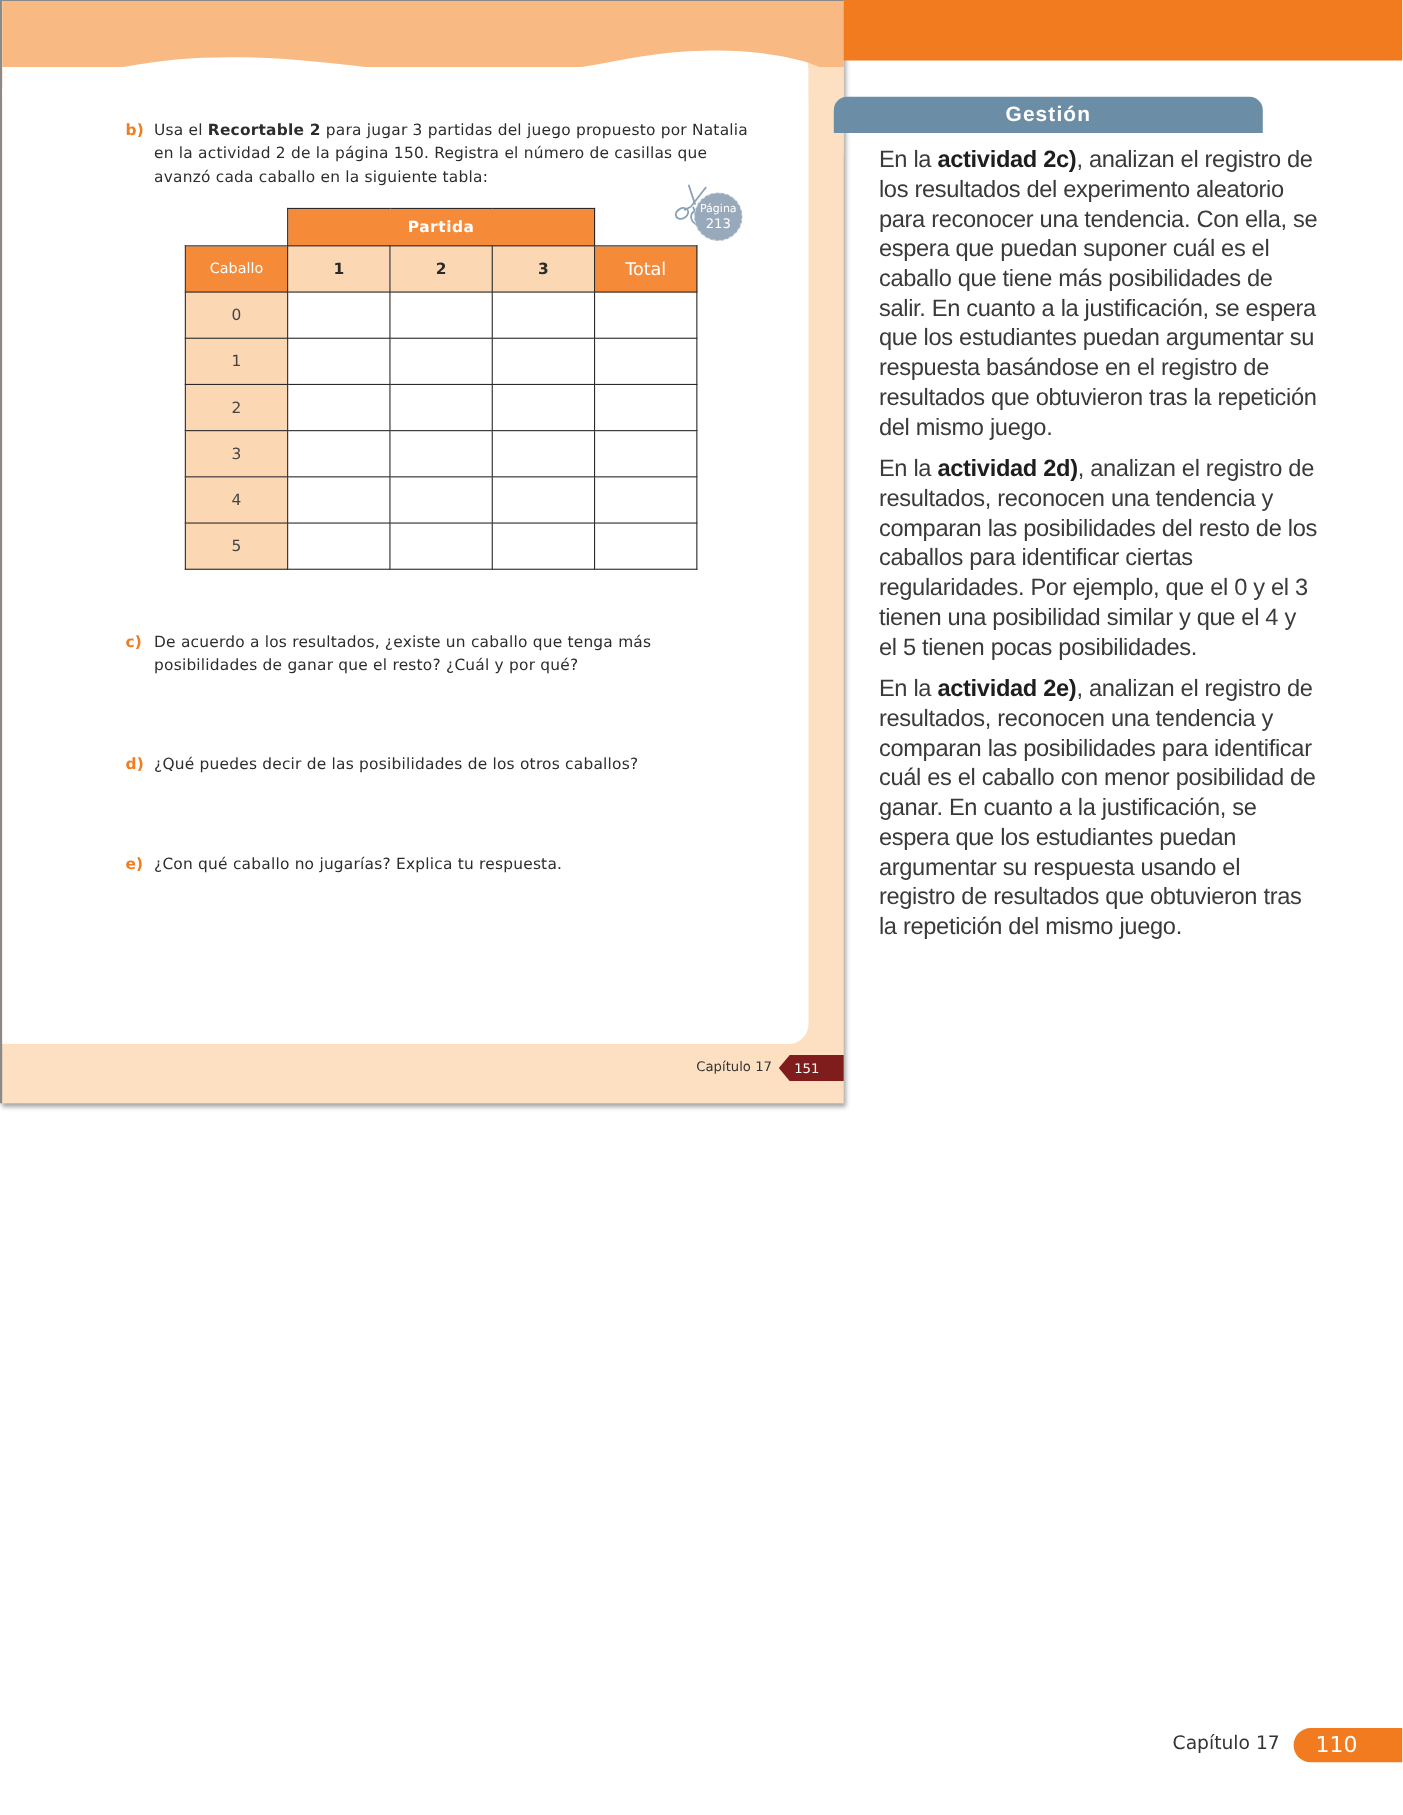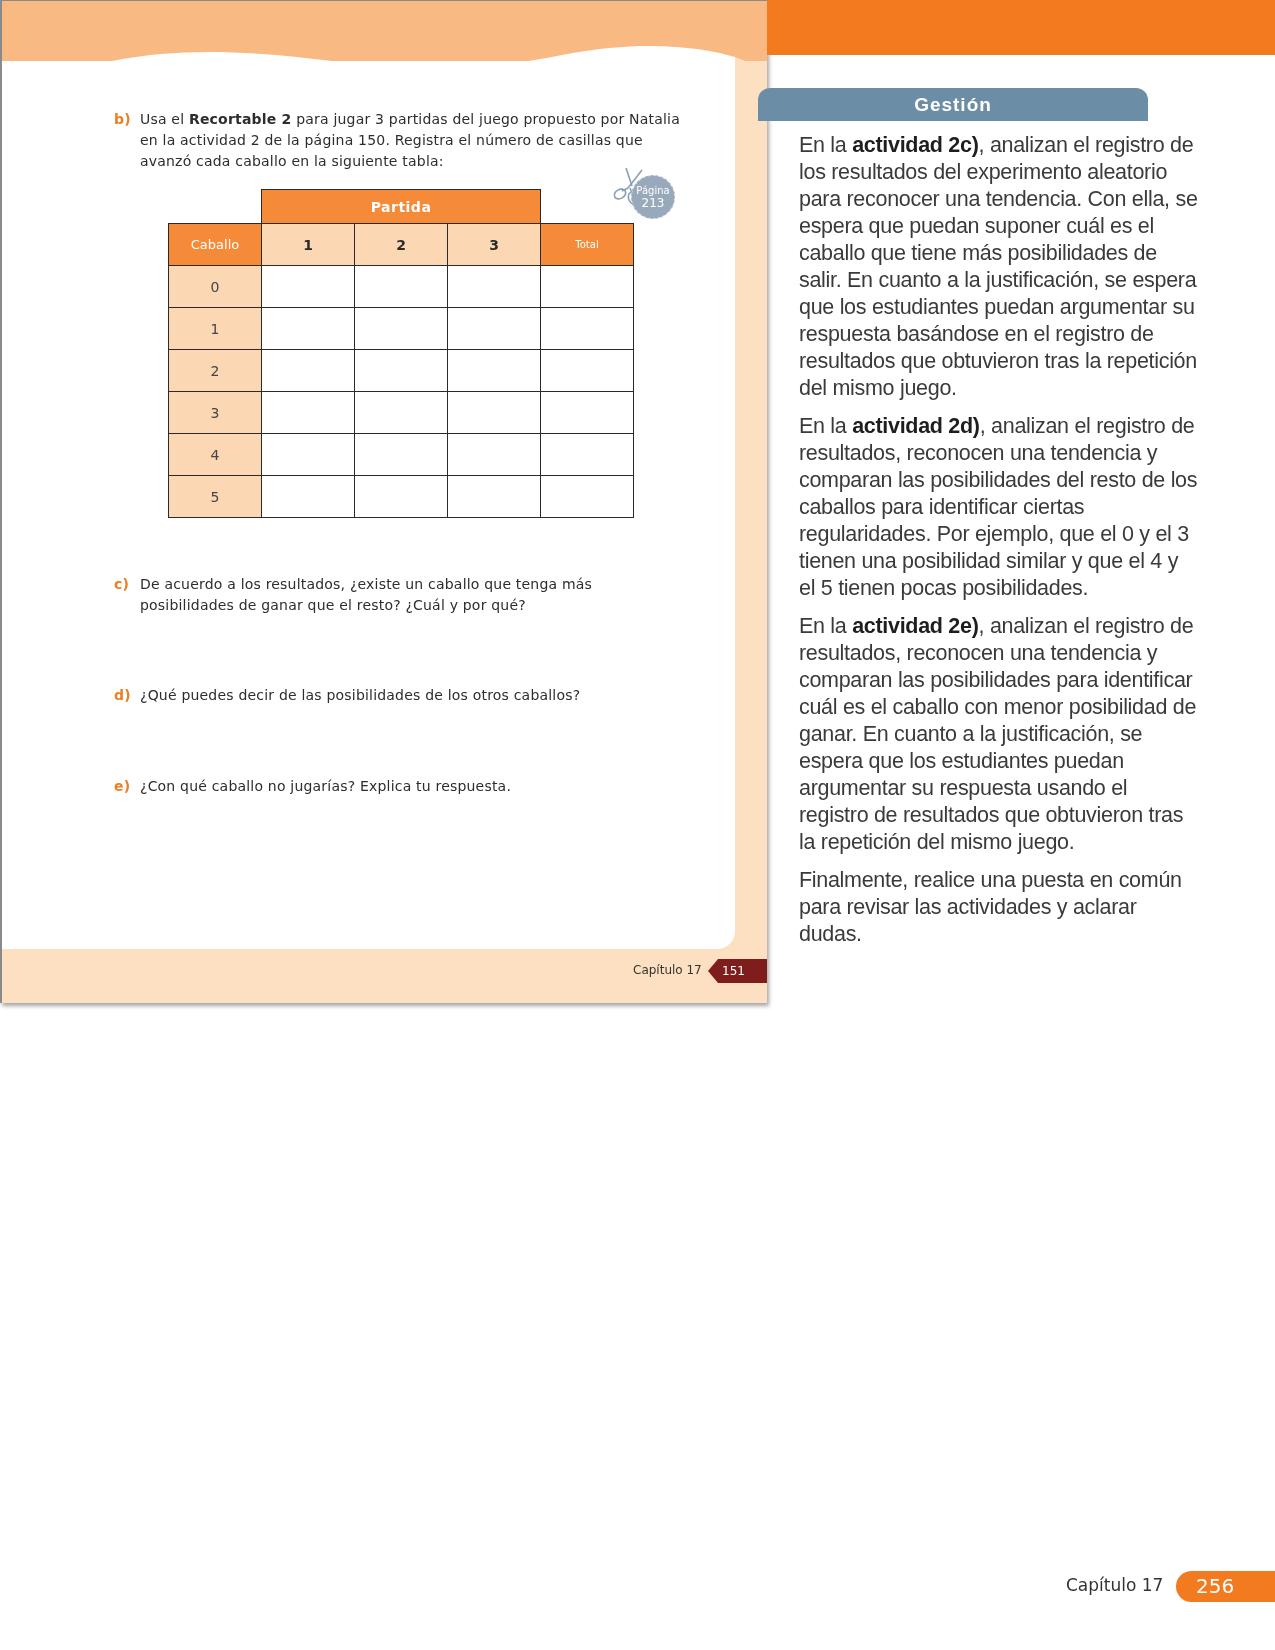--- a/index.html
+++ b/index.html
@@ -79,21 +79,21 @@
           <tr>
         <td class="blank"></td>
         <td class="h-partida" colspan="3">Partida</td>
         <td class="blank"></td>
       </tr>
       <tr>
         <td class="h-orange" style="width:93px">Caballo</td>
         <td class="h-peach" style="width:93px">1</td>
         <td class="h-peach" style="width:93px">2</td>
         <td class="h-peach" style="width:93px">3</td>
-        <td class="h-orange" style="width:93px; font-size:10px;margin-left:26px;">Total</td>
+        <td class="h-orange" style="width:93px; font-size:16px;margin-left:26px;">Total</td>
       </tr>
       <tr>
         <td class="c-peach">0</td>
         <td class="c-empty"></td>
             <td class="c-empty"></td>
             <td class="c-empty"></td>
             <td class="c-empty"></td>
       </tr>
       <tr>
         <td class="c-peach">1</td>
@@ -167,17 +167,16 @@
 </div>
 
 <div class="top-band"></div>
 
 <div class="gestion">Gestión</div>
 
 <div class="guide">
   <p><span>En la </span><b>actividad 2c)</b><span>, analizan el registro de los resultados del experimento aleatorio para reconocer una tendencia. Con ella, se espera que puedan suponer cuál es el caballo que tiene más posibilidades de salir. En cuanto a la justificación, se espera que los estudiantes puedan argumentar su respuesta basándose en el registro de resultados que obtuvieron tras la repetición del mismo juego.</span></p>
   <p><span>En la </span><b>actividad 2d)</b><span>, analizan el registro de resultados, reconocen una tendencia y comparan las posibilidades del resto de los caballos para identificar ciertas regularidades. Por ejemplo, que el 0 y el 3 tienen una posibilidad similar y que el 4 y el 5 tienen pocas posibilidades.</span></p>
   <p><span>En la </span><b>actividad 2e)</b><span>, analizan el registro de resultados, reconocen una tendencia y comparan las posibilidades para identificar cuál es el caballo con menor posibilidad de ganar. En cuanto a la justificación, se espera que los estudiantes puedan argumentar su respuesta usando el registro de resultados que obtuvieron tras la repetición del mismo juego.</span></p>
-  <p><span>Finalmente, realice una puesta en común para revisar las actividades y aclarar dudas.</span><b></b><span></span></p>
 </div>
 
 <div class="foot-label">Capítulo 17</div>
-<div class="foot-tab">256</div>
+<div class="foot-tab">110</div>
 
 </body></html>

